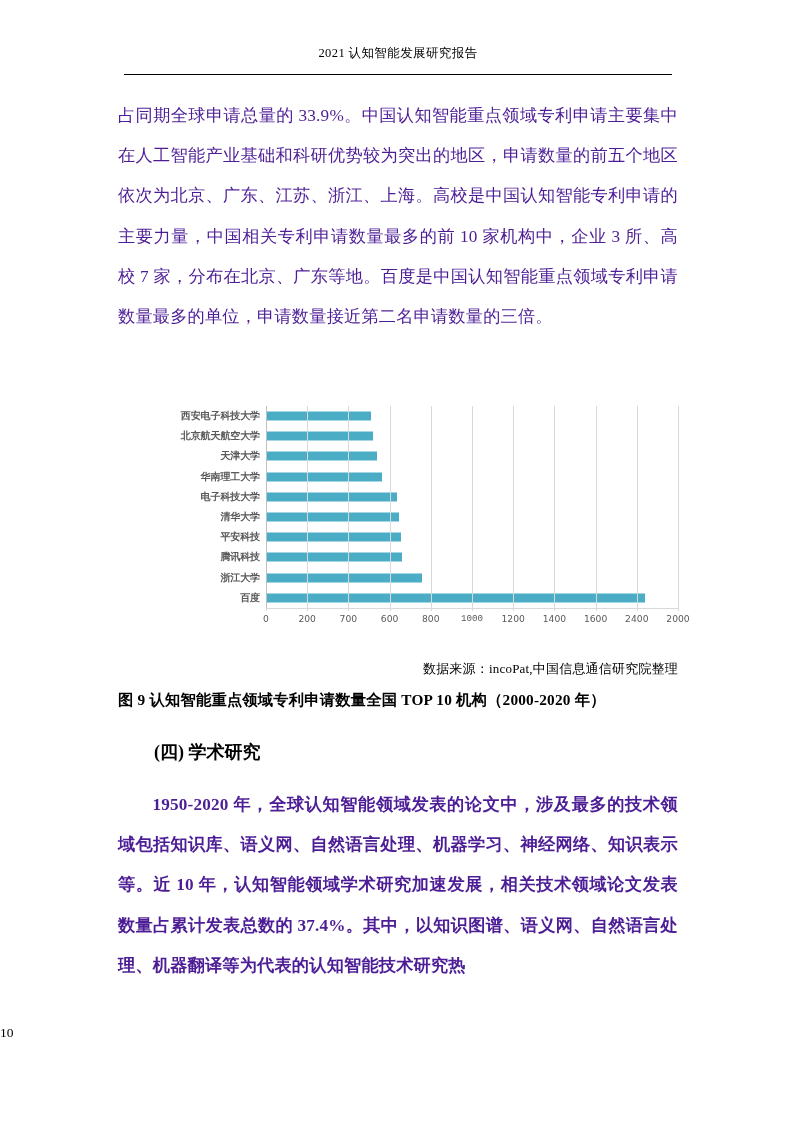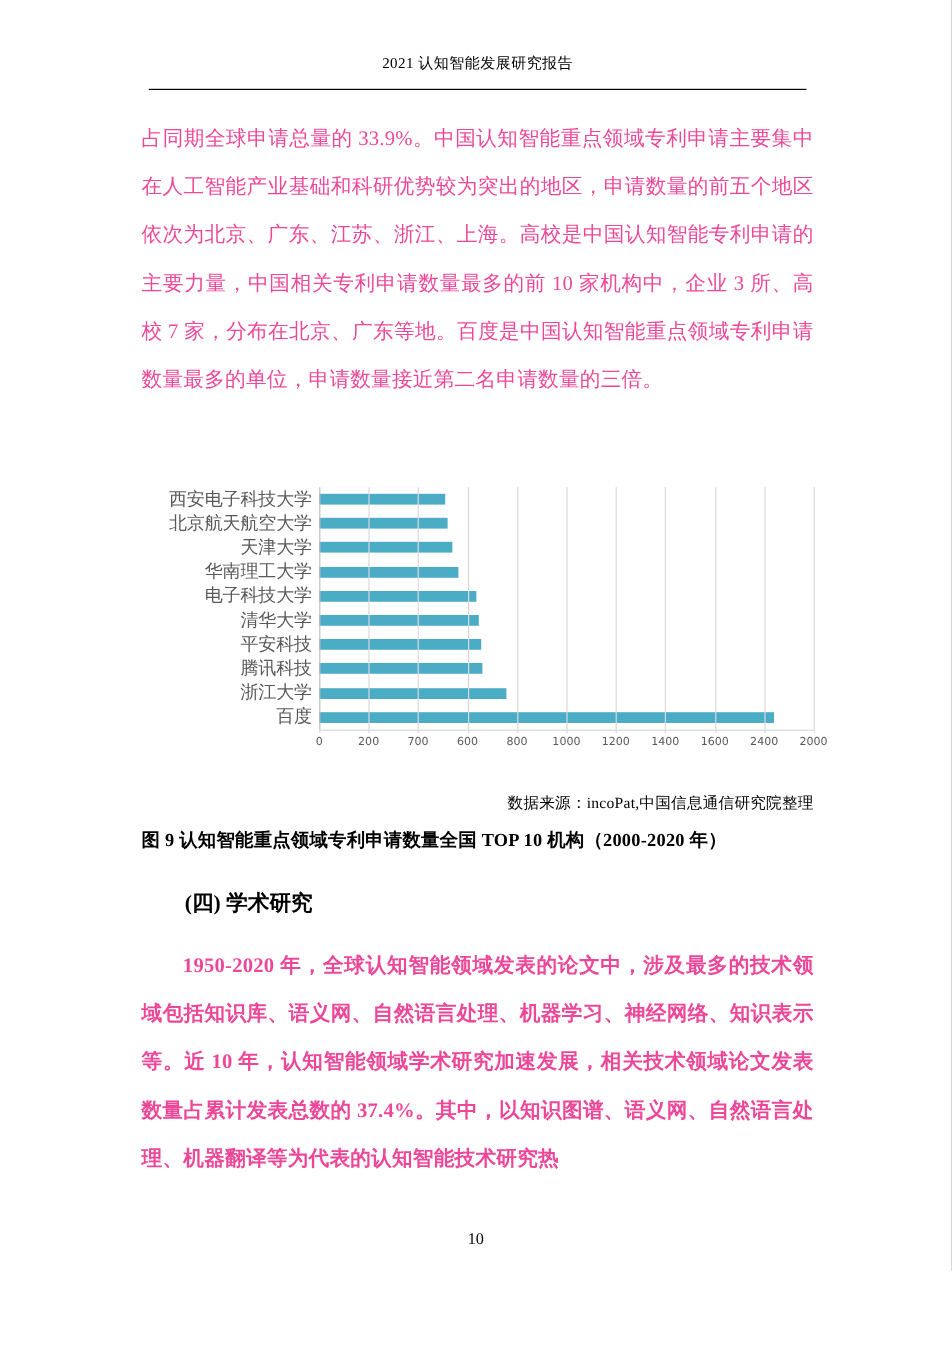--- a/index.html
+++ b/index.html
@@ -48,21 +48,21 @@
   .content {
     position: absolute;
     left: 118px;
     top: 96px;
     width: 560px;
   }
   p.body-par {
     margin: 0;
     font-size: 17.2px;
     line-height: 40.2px;
-    color: #ec4899;
+    color: #4c1d95;
     text-align: justify;
     text-justify: inter-ideograph;
     text-align-last: left;
     letter-spacing: 0.2px;
   }
   p.indent {
     text-indent: 2em;
   }
 
   
@@ -89,24 +89,25 @@
     display: flex;
     align-items: center;
     height: 20.2px;
   }
   .cat-label {
     width: 148px;
     flex: 0 0 148px;
     text-align: right;
     padding-right: 6px;
     box-sizing: border-box;
-    font-size: 15px;
+    font-size: 10px;
     color: #595959;
     white-space: nowrap;
     letter-spacing: -0.1px;
+    font-weight: bold;
   }
   .bar-track {
     position: relative;
     flex: 1 1 auto;
     height: 20.2px;
   }
   .bar {
     position: absolute;
     left: 0;
     top: 50%;
@@ -208,21 +209,20 @@
     width: 560px;
     font-weight: bold;
   }
 
   
   .page-number {
     position: absolute;
     left: 0;
     top: 1025px;
     width: 793px;
-    text-align: center;
     font-size: 13.5px;
     color: #000;
   }
 </style>
 </head>
 <body>
 
 <div class="page">
 
   <div class="page-header">
@@ -317,21 +317,21 @@
           <div class="tick-label" style="left: 0%;">0</div>
           <div class="tick-mark" style="left: 10%;"></div>
           <div class="tick-label" style="left: 10%;">200</div>
           <div class="tick-mark" style="left: 20%;"></div>
           <div class="tick-label" style="left: 20%;">700</div>
           <div class="tick-mark" style="left: 30%;"></div>
           <div class="tick-label" style="left: 30%;">600</div>
           <div class="tick-mark" style="left: 40%;"></div>
           <div class="tick-label" style="left: 40%;">800</div>
           <div class="tick-mark" style="left: 50%;"></div>
-          <div class="tick-label" style="left: 50%;">1000</div>
+          <div class="tick-label" style="left: 50%; font-family: Liberation Mono, monospace;">1000</div>
           <div class="tick-mark" style="left: 60%;"></div>
           <div class="tick-label" style="left: 60%;">1200</div>
           <div class="tick-mark" style="left: 70%;"></div>
           <div class="tick-label" style="left: 70%;">1400</div>
           <div class="tick-mark" style="left: 80%;"></div>
           <div class="tick-label" style="left: 80%;">1600</div>
           <div class="tick-mark" style="left: 90%;"></div>
           <div class="tick-label" style="left: 90%;">2400</div>
           <div class="tick-mark" style="left: 100%;"></div>
           <div class="tick-label" style="left: 100%; text-align: right;">2000</div>

